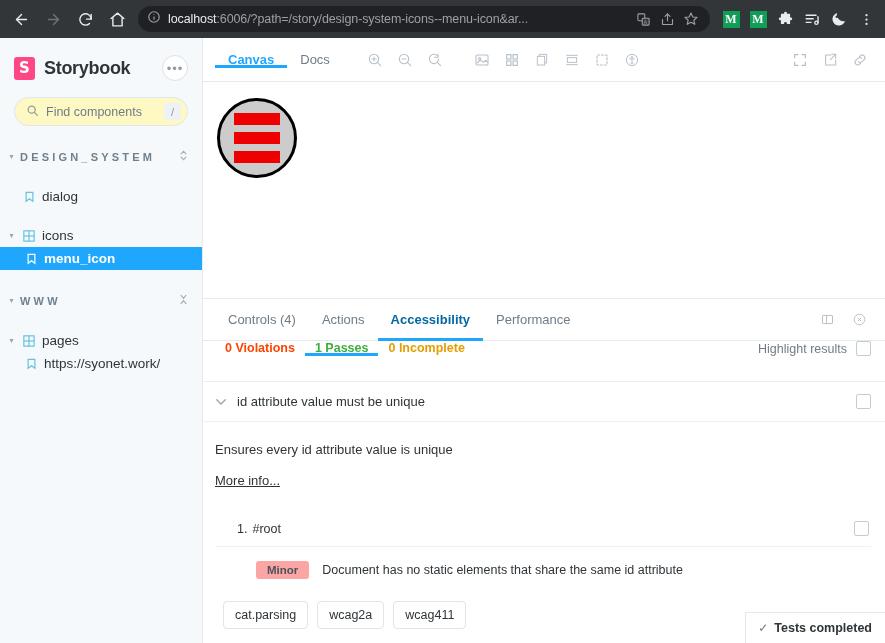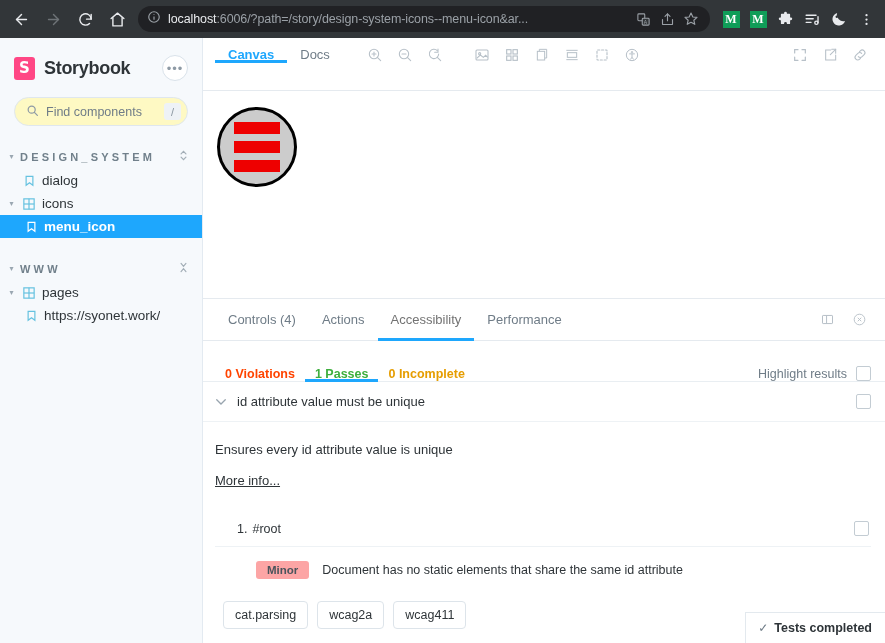--- a/index.html
+++ b/index.html
@@ -130,41 +130,40 @@
     color: #9aa7b1; font-size: 8px; line-height: 1;
     text-align: center;
   }
   .tree-item {
     display: flex; align-items: center;
     padding: 4px 14px 4px 7px;
     gap: 6px;
     font-size: 13.5px;
     color: #2e3438;
   }
-  .tree-item.depth1 { padding-left: 7px; }
+  .tree-item.depth1 { padding-left: 7px; margin-top: 16px; }
   .tree-item.depth2 { padding-left: 24px; }
   .tree-item.selected {
     background: #1ea7fd; color: #ffffff; font-weight: bold;
   }
   .tree-item.selected .ti-icon svg { stroke: #ffffff; }
   .ti-icon { width: 14px; height: 14px; flex: 0 0 14px; display:flex; align-items:center; justify-content:center;}
   .ti-label { white-space: nowrap; overflow: hidden; text-overflow: ellipsis; }
 
   
   .main {
     flex: 1 1 auto; display: flex; flex-direction: column;
     background: #fff; min-width: 0;
   }
   .canvas-toolbar {
     height: 44px; flex: 0 0 44px;
     border-bottom: 1px solid #e5eaef;
-    display: flex; align-items: flex-start;
+    display: flex; align-items: center;
     padding: 0 10px 0 12px;
     background: #fff;
-    margin-top: 9px;
   }
   .ct-tab {
     display: flex; align-items: center;
     padding: 0 13px;
     font-size: 13px; color: #6f7c87;
     position: relative;
     font-weight: normal;
   }
   .ct-tab.active { color: #1ea7fd; font-weight: bold; }
   .ct-tab.active::after {
@@ -208,32 +207,32 @@
     border-bottom: 1px solid #e5eaef;
     display: flex; align-items: stretch;
     padding: 0 10px 0 12px;
   }
   .pt-tab {
     display: flex; align-items: center;
     padding: 0 13px;
     font-size: 13px; color: #6f7c87;
     position: relative;
   }
-  .pt-tab.active { color: #737373; font-weight: normal; }
+  .pt-tab.active { color: #0369a1; font-weight: bold; }
   .pt-tab.active::after {
     content: ""; position: absolute; left: 0; right: 0; bottom: -1px;
     height: 3px; background: #1ea7fd;
   }
   .pt-spacer { flex: 1 1 auto; }
   .pt-btn { width: 32px; display: flex; align-items: center; justify-content: center; color: #b7c0c8; }
 
   .a11y-tabs {
     height: 41px; flex: 0 0 41px;
     border-bottom: 1px solid #e9eef2;
-    display: flex; align-items: flex-end;
+    display: flex; align-items: flex-start;
     padding: 0 14px 0 12px;
   }
   .at-tab {
     display: flex; align-items: center;
     padding: 0 10px;
     font-size: 12.5px; font-weight: bold;
     position: relative;
   }
   .at-tab.active::after {
     content: ""; position: absolute; left: 0; right: 0; bottom: -1px;

